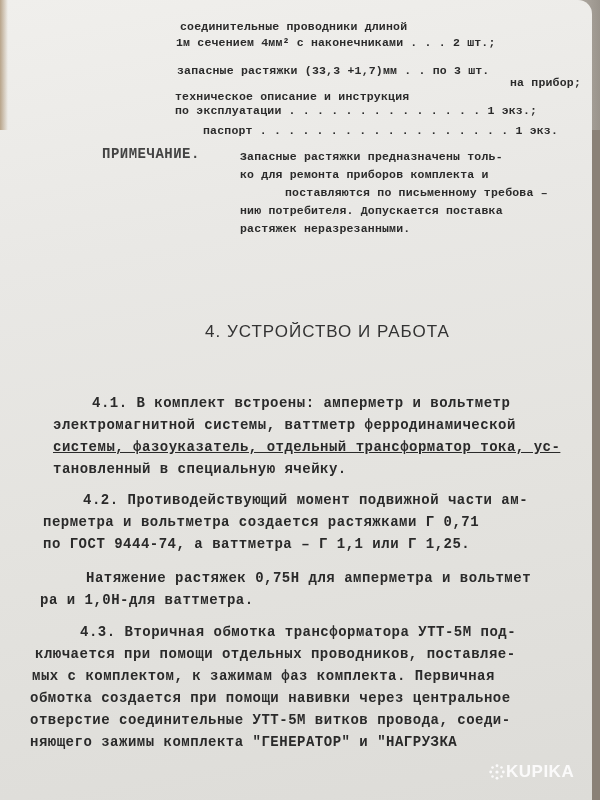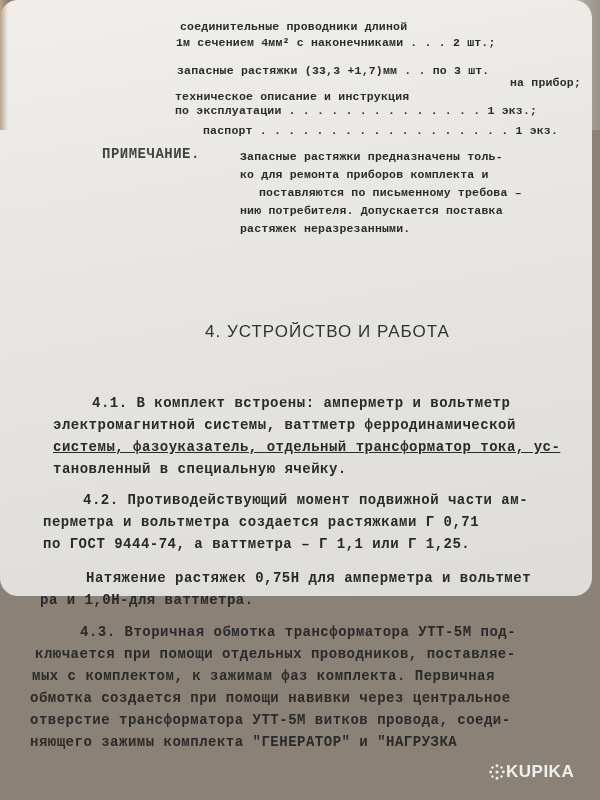--- a/index.html
+++ b/index.html
@@ -7,24 +7,23 @@
       width: 600px; height: 800px; overflow: hidden; position: relative;
       background: #8a8177;
       font-family: "Liberation Mono", "DejaVu Sans Mono", monospace;
       color: #2a2a2a;
     }
     .bg-edge-right {
       position: absolute; right: 0; top: 0; width: 30px; height: 130px;
       background: linear-gradient(90deg, #b9b3ab, #9a948c);
     }
     .page {
-      position: absolute; left: 0; top: 0; width: 592px; height: 596px;
+      position: absolute; left: 0; top: 0; width: 592px; height: 800px;
       background: linear-gradient(170deg, #f0efec 0%, #e9e8e5 30%, #e4e3df 60%, #dddcd8 100%);
       border-top-right-radius: 14px;
-      border-radius: 18px;
     }
     .page-left-shadow {
       position: absolute; left: 0; top: 0; width: 8px; height: 130px;
       background: linear-gradient(90deg, #b8a48a, rgba(232,230,226,0));
     }
     .t { position: absolute; white-space: nowrap; font-weight: bold; letter-spacing: 0.2px; }
     .sm { font-size: 11.5px; }
     .md { font-size: 14px; letter-spacing: 0.5px; }
     .hd { font-family: "Liberation Sans", "DejaVu Sans", sans-serif; font-size: 17px; font-weight: normal; letter-spacing: 1px; color: #333; }
     .watermark {
@@ -45,21 +44,21 @@
   <div class="t sm" style="left:176px;top:36px;">1м сечением 4мм² с наконечниками . . . 2 шт.;</div>
   <div class="t sm" style="left:177px;top:64px;">запасные растяжки (33,3 +1,7)мм  . . по 3 шт.</div>
   <div class="t sm" style="left:510px;top:76px;">на прибор;</div>
   <div class="t sm" style="left:175px;top:90px;">техническое описание и инструкция</div>
   <div class="t sm" style="left:175px;top:104px;">по эксплуатации . . . . . . . . . . . . . .  1 экз.;</div>
   <div class="t sm" style="left:174px;top:124px;padding-left:29px;">паспорт . . . . . . . . . . . . . . . . . .  1 экз.</div>
 
   <div class="t md" style="left:102px;top:146px;color:#444;">ПРИМЕЧАНИЕ.</div>
   <div class="t sm" style="left:240px;top:150px;">Запасные растяжки предназначены толь-</div>
   <div class="t sm" style="left:240px;top:168px;">ко для ремонта приборов комплекта   и</div>
-  <div class="t sm" style="left:223px;top:186px;padding-left:36px;">поставляются по письменному требова –</div>
+  <div class="t sm" style="left:249px;top:186px;padding-left:36px;">поставляются по письменному требова –</div>
   <div class="t sm" style="left:240px;top:204px;">нию потребителя. Допускается поставка</div>
   <div class="t sm" style="left:240px;top:222px;">растяжек неразрезанными.</div>
 
   <div class="t hd" style="left:205px;top:322px;">4. УСТРОЙСТВО И РАБОТА</div>
 
   <div class="t md" style="left:92px;top:395px;">4.1. В комплект  встроены: амперметр и  вольтметр</div>
   <div class="t md" style="left:53px;top:417px;">электромагнитной системы, ваттметр ферродинамической</div>
   <div class="t md" style="left:53px;top:439px;text-decoration:underline;">системы, фазоуказатель, отдельный трансформатор тока, ус-</div>
   <div class="t md" style="left:53px;top:461px;">тановленный в специальную ячейку.</div>
 
@@ -67,21 +66,21 @@
   <div class="t md" style="left:43px;top:514px;">перметра и вольтметра  создается   растяжками  Г 0,71</div>
   <div class="t md" style="left:43px;top:536px;">по ГОСТ 9444-74,  а ваттметра  – Г 1,1 или Г 1,25.</div>
 
   <div class="t md" style="left:86px;top:570px;">Натяжение растяжек 0,75Н для амперметра и вольтмет</div>
   <div class="t md" style="left:40px;top:592px;">ра и 1,0Н-для ваттметра.</div>
 
   <div class="t md" style="left:80px;top:624px;">4.3. Вторичная обмотка трансформатора УТТ-5М  под-</div>
   <div class="t md" style="left:35px;top:646px;">ключается при помощи отдельных проводников, поставляе-</div>
   <div class="t md" style="left:32px;top:668px;">мых с комплектом, к зажимам фаз комплекта. Первичная</div>
   <div class="t md" style="left:30px;top:690px;">обмотка создается при помощи навивки через центральное</div>
-  <div class="t md" style="left:30px;top:712px;">отверстие трансформатора УТТ-5М витков провода, соеди-</div>
+  <div class="t md" style="left:30px;top:712px;">отверстие соединительные УТТ-5М витков провода, соеди-</div>
   <div class="t md" style="left:30px;top:734px;">няющего зажимы комплекта "ГЕНЕРАТОР"  и "НАГРУЗКА</div>
 </div>
 
 <div class="watermark">
   <svg class="wm-icon" viewBox="0 0 20 20">
     <g fill="#ffffff">
       <circle cx="10" cy="3" r="1.6"></circle>
         <circle cx="10" cy="17" r="1.6"></circle>
       <circle cx="3" cy="10" r="1.6"></circle>
         <circle cx="17" cy="10" r="1.6"></circle>

